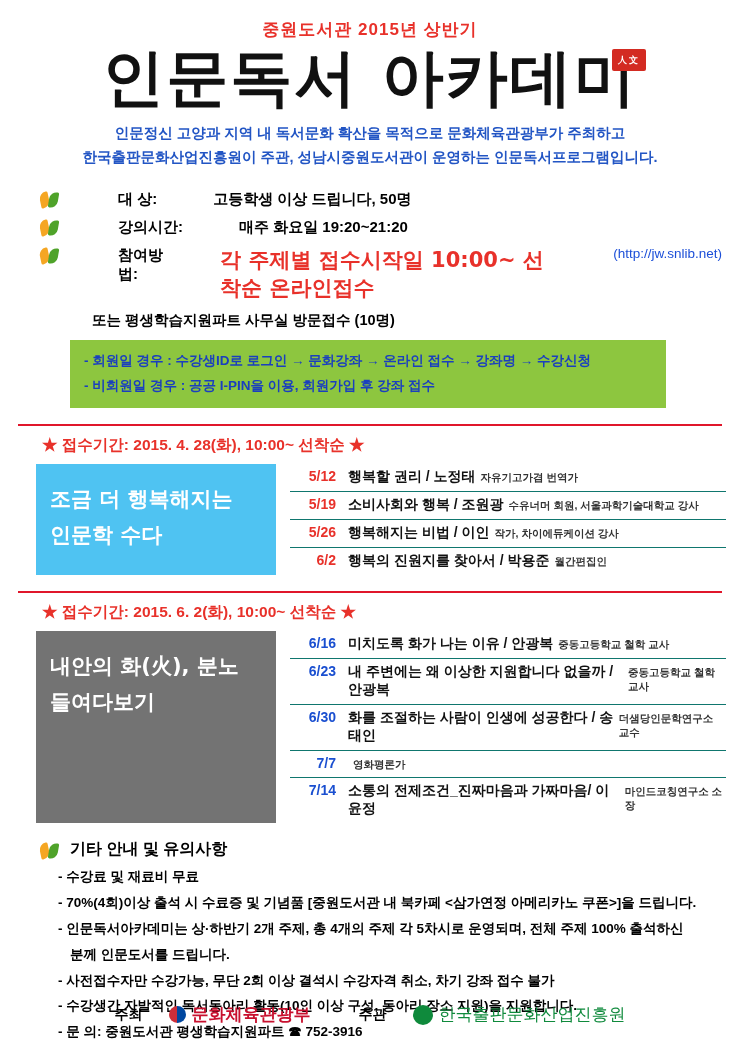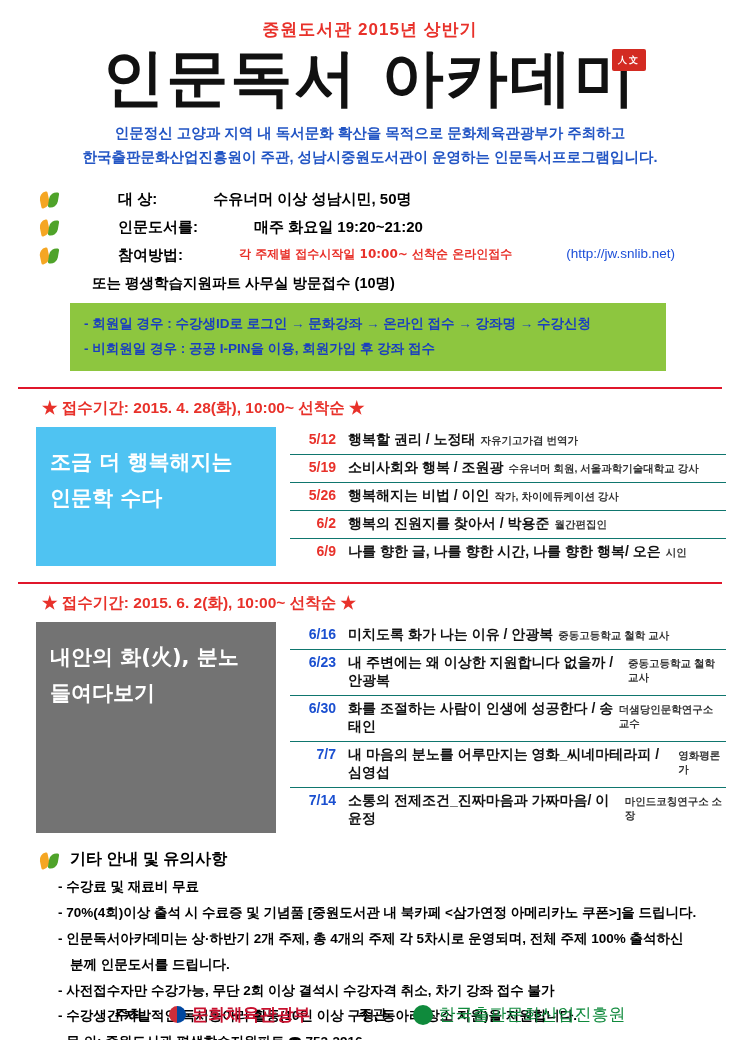--- a/index.html
+++ b/index.html
@@ -83,21 +83,21 @@
     width: 9px; height: 16px;
     border-radius: 9px 2px 9px 2px;
   }
   .leaf::before { left: 0; background: #f5a623; transform: rotate(-12deg); }
   .leaf::after { left: 9px; background: #4fa32a; transform: rotate(10deg); }
   .info-text { font-weight: bold; }
   .handwrite {
     color: #e8312a;
     font-family: "DejaVu Sans", sans-serif;
     font-weight: bold;
-    font-size: 12px;
+    font-size: 21px;
   }
   .link { color: #1c4fd8; font-weight: normal; font-size: 13.5px; }
   .sub-line {
     font-size: 14.5px;
     font-weight: bold;
     margin: 4px 0 10px 52px;
   }
 
   .greenbox {
     background: #8dc63f;
@@ -226,26 +226,26 @@
   <div class="subtitle">
     <div>인문정신 고양과 지역 내 독서문화 확산을 목적으로 문화체육관광부가 주최하고</div>
     <div>한국출판문화산업진흥원이 주관, 성남시중원도서관이 운영하는 인문독서프로그램입니다.</div>
   </div>
 
   <div class="info">
 
     <div class="info-row">
       <span class="leaf"></span>
       <span class="info-text">대    상:</span>
-      <span class="info-text" style="margin-left:8px">수유너머 이상 성남시민, 50명</span>
+      <span class="info-text" style="margin-left:8px">고등학생 이상 드립니다, 50명</span>
     </div>
 
     <div class="info-row">
       <span class="leaf"></span>
-      <span class="info-text">인문도서를:</span>
+      <span class="info-text">강의시간:</span>
       <span class="info-text" style="margin-left:8px">매주 화요일 19:20~21:20</span>
     </div>
 
     <div class="info-row">
       <span class="leaf"></span>
       <span class="info-text">참여방법:</span>
       <span class="handwrite" style="margin-left:8px">각 주제별 접수시작일 10:00~ 선착순 온라인접수</span>
       <span class="link" style="margin-left:6px">(http://jw.snlib.net)</span>
     </div>
 
@@ -282,25 +282,20 @@
       <div class="lec">
         <span class="date">5/26</span>
         <span class="title">행복해지는 비법 / 이인</span>
         <span class="aff">작가, 차이에듀케이션 강사</span>
       </div>
       <div class="lec">
         <span class="date">6/2</span>
         <span class="title">행복의 진원지를 찾아서 / 박용준</span>
         <span class="aff">월간편집인</span>
       </div>
-      <div class="lec">
-        <span class="date">6/9</span>
-        <span class="title">나를 향한 글, 나를 향한 시간, 나를 향한 행복/ 오은</span>
-        <span class="aff">시인</span>
-      </div>
     </div>
   </div>
 
   <hr class="rule">
   <div class="period">★ 접수기간: 2015. 6. 2(화), 10:00~ 선착순 ★</div>
   <div class="section sec2">
     <div class="theme red">
       <div>내안의 화(火), 분노</div>
       <div>들여다보기</div>
     </div>
@@ -315,21 +310,20 @@
         <span class="title">내 주변에는 왜 이상한 지원합니다 없을까 / 안광복</span>
         <span class="aff">중동고등학교 철학 교사</span>
       </div>
       <div class="lec">
         <span class="date">6/30</span>
         <span class="title">화를 조절하는 사람이 인생에 성공한다 / 송태인</span>
         <span class="aff">더샘당인문학연구소 교수</span>
       </div>
       <div class="lec">
         <span class="date">7/7</span>
-        <span class="title">내 마음의 분노를 어루만지는 영화_씨네마테라피 / 심영섭</span>
         <span class="aff">영화평론가</span>
       </div>
       <div class="lec">
         <span class="date">7/14</span>
         <span class="title">소통의 전제조건_진짜마음과 가짜마음/ 이윤정</span>
         <span class="aff">마인드코칭연구소 소장</span>
       </div>
     </div>
   </div>
 

